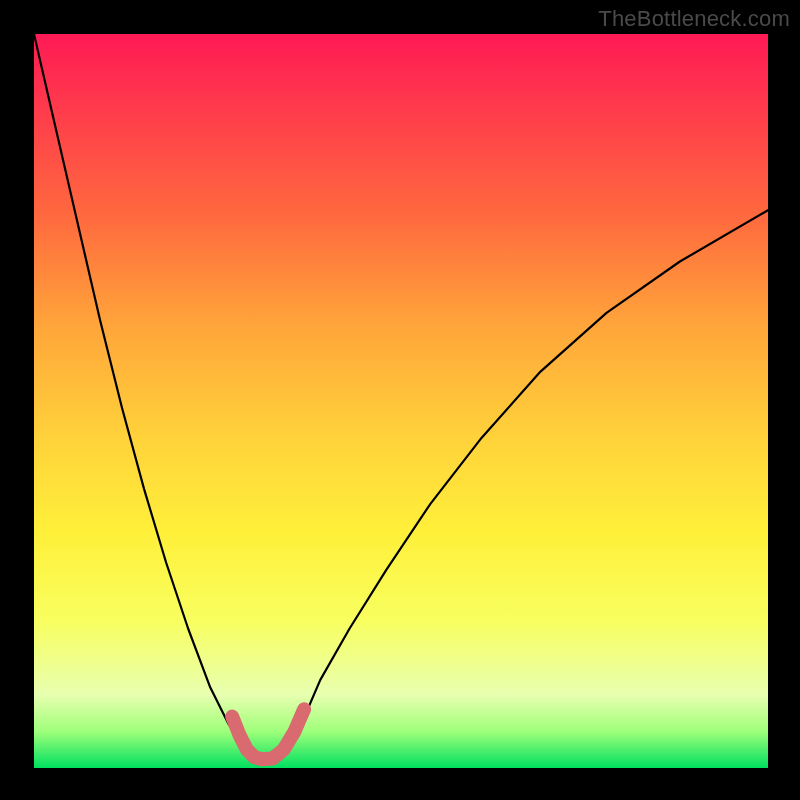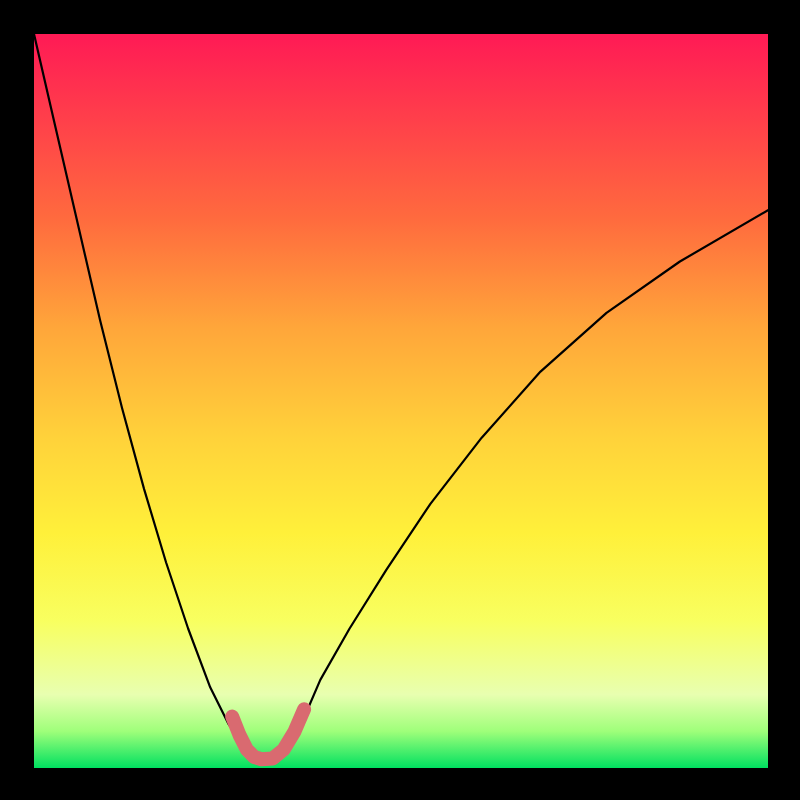--- a/index.html
+++ b/index.html
@@ -64,14 +64,15 @@
     <svg class="curve" width="734" height="734" viewBox="0 0 734 734">
       <g>
         <path id="main-curve-path" fill="none" stroke="#000000" stroke-width="2.2" stroke-linecap="round" stroke-linejoin="round" d="M0.0 0.0 L22.0 95.4 L44.0 190.8 L66.1 286.3 L88.1 374.3 L110.1 455.1 L132.1 528.5 L154.1 594.5 L176.2 653.3 L194.5 690.0 L209.2 712.0 L220.2 720.8 L232.7 726.7 L244.4 720.8 L264.2 697.3 L286.3 645.9 L315.6 594.5 L352.3 535.8 L396.4 469.8 L447.7 403.7 L506.5 337.6 L572.5 278.9 L645.9 227.5 L734.0 176.2"></path>
       </g>
       <g>
         <path id="highlight-path" fill="none" stroke="#d96a70" stroke-width="14" stroke-linecap="round" stroke-linejoin="round" d="M198.2 682.6 L205.5 701.0 L212.9 715.6 L220.2 723.0 L227.5 725.2 L238.6 724.5 L249.6 715.6 L260.6 697.3 L270.1 675.3"></path>
       </g>
     </svg>
   </div>
 
+  <div class="watermark">TheBottleneck.com</div>
 
 </div>
 
 </body></html>

